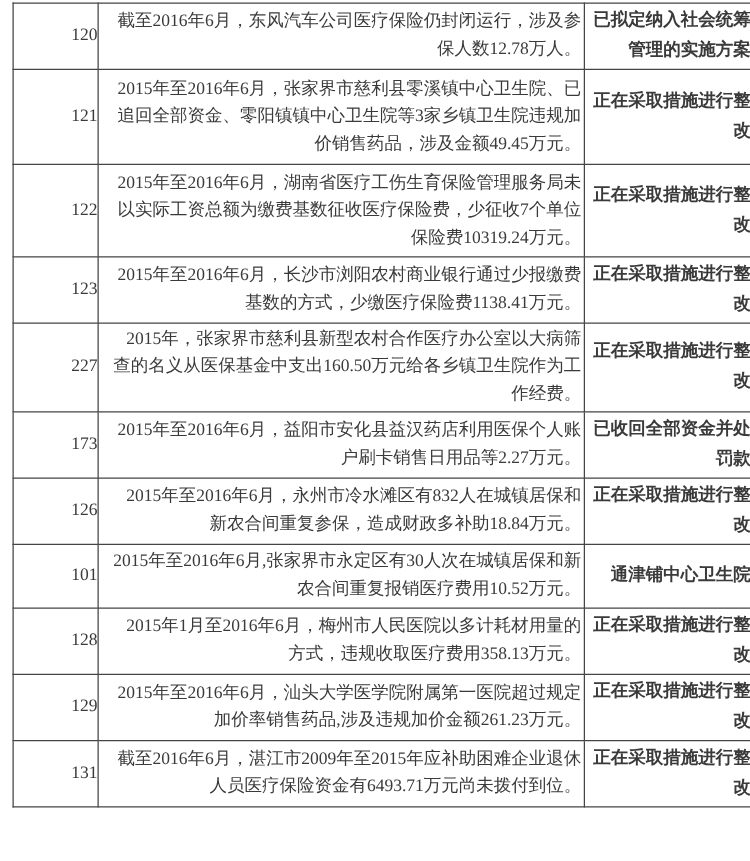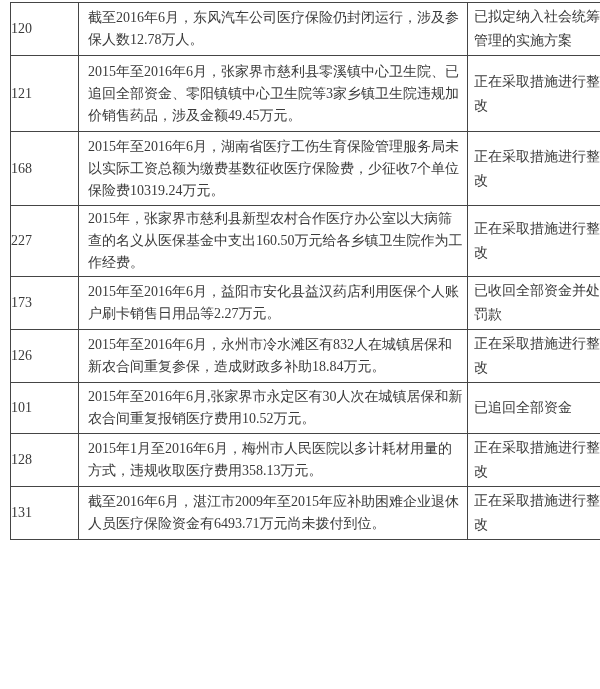--- a/index.html
+++ b/index.html
@@ -18,35 +18,37 @@
     table-layout: fixed;
     width: 590px;
     margin: 2px 0 0 10px;
     color: #3a3a3a;
   }
   td {
     border: 1px solid #454545;
     vertical-align: middle;
     overflow: hidden;
     word-break: break-all;
+    text-align: right;
   }
   td.num {
     font-size: 14px;
     padding: 0;
   }
   td.desc {
     font-size: 14px;
     line-height: 22px;
     padding: 2px 2px 2px 9px;
   }
   td.status {
     font-size: 14px;
     line-height: 24px;
     padding: 2px 0 2px 6px;
     border-right: none; 
+    font-weight: bold;
   }
   tr.h52 { height: 52px; }
   tr.h76 { height: 76px; }
   tr.h74 { height: 74px; }
   tr.h66 { height: 66px; }
   tr.h48 { height: 48px; }
   tr.h51 { height: 51px; border-radius: 20px; }
   tr.h49 { height: 49px; }
   tr.h54 { height: 54px; }
 </style>
@@ -64,47 +66,57 @@
       <td class="num">120</td>
       <td class="desc">截至2016年6月，东风汽车公司医疗保险仍封闭运行，涉及参保人数12.78万人。</td>
       <td class="status">已拟定纳入社会统筹管理的实施方案</td>
     </tr>
     <tr class="h76">
       <td class="num">121</td>
       <td class="desc">2015年至2016年6月，张家界市慈利县零溪镇中心卫生院、已追回全部资金、零阳镇镇中心卫生院等3家乡镇卫生院违规加价销售药品，涉及金额49.45万元。</td>
       <td class="status">正在采取措施进行整改</td>
     </tr>
     <tr class="h74">
-      <td class="num">168</td>
+      <td class="num">122</td>
       <td class="desc">2015年至2016年6月，湖南省医疗工伤生育保险管理服务局未以实际工资总额为缴费基数征收医疗保险费，少征收7个单位保险费10319.24万元。</td>
+      <td class="status">正在采取措施进行整改</td>
+    </tr>
+    <tr class="h52">
+      <td class="num">123</td>
+      <td class="desc">2015年至2016年6月，长沙市浏阳农村商业银行通过少报缴费基数的方式，少缴医疗保险费1138.41万元。</td>
       <td class="status">正在采取措施进行整改</td>
     </tr>
     <tr class="h66">
       <td class="num">227</td>
       <td class="desc">2015年，张家界市慈利县新型农村合作医疗办公室以大病筛查的名义从医保基金中支出160.50万元给各乡镇卫生院作为工作经费。</td>
       <td class="status">正在采取措施进行整改</td>
     </tr>
     <tr class="h48">
       <td class="num">173</td>
       <td class="desc">2015年至2016年6月，益阳市安化县益汉药店利用医保个人账户刷卡销售日用品等2.27万元。</td>
       <td class="status">已收回全部资金并处罚款</td>
     </tr>
     <tr class="h51">
       <td class="num">126</td>
       <td class="desc">2015年至2016年6月，永州市冷水滩区有832人在城镇居保和新农合间重复参保，造成财政多补助18.84万元。</td>
       <td class="status">正在采取措施进行整改</td>
     </tr>
     <tr class="h51">
       <td class="num">101</td>
       <td class="desc">2015年至2016年6月,张家界市永定区有30人次在城镇居保和新农合间重复报销医疗费用10.52万元。</td>
-      <td class="status">已追回全部资金</td>
+      <td class="status">通津铺中心卫生院</td>
     </tr>
     <tr class="h49">
       <td class="num">128</td>
       <td class="desc">2015年1月至2016年6月，梅州市人民医院以多计耗材用量的方式，违规收取医疗费用358.13万元。</td>
+      <td class="status">正在采取措施进行整改</td>
+    </tr>
+    <tr class="h51">
+      <td class="num">129</td>
+      <td class="desc">2015年至2016年6月，汕头大学医学院附属第一医院超过规定加价率销售药品,涉及违规加价金额261.23万元。</td>
       <td class="status">正在采取措施进行整改</td>
     </tr>
     <tr class="h51">
       <td class="num">131</td>
       <td class="desc">截至2016年6月，湛江市2009年至2015年应补助困难企业退休人员医疗保险资金有6493.71万元尚未拨付到位。</td>
       <td class="status">正在采取措施进行整改</td>
     </tr>
 
   </tbody>
 </table>

